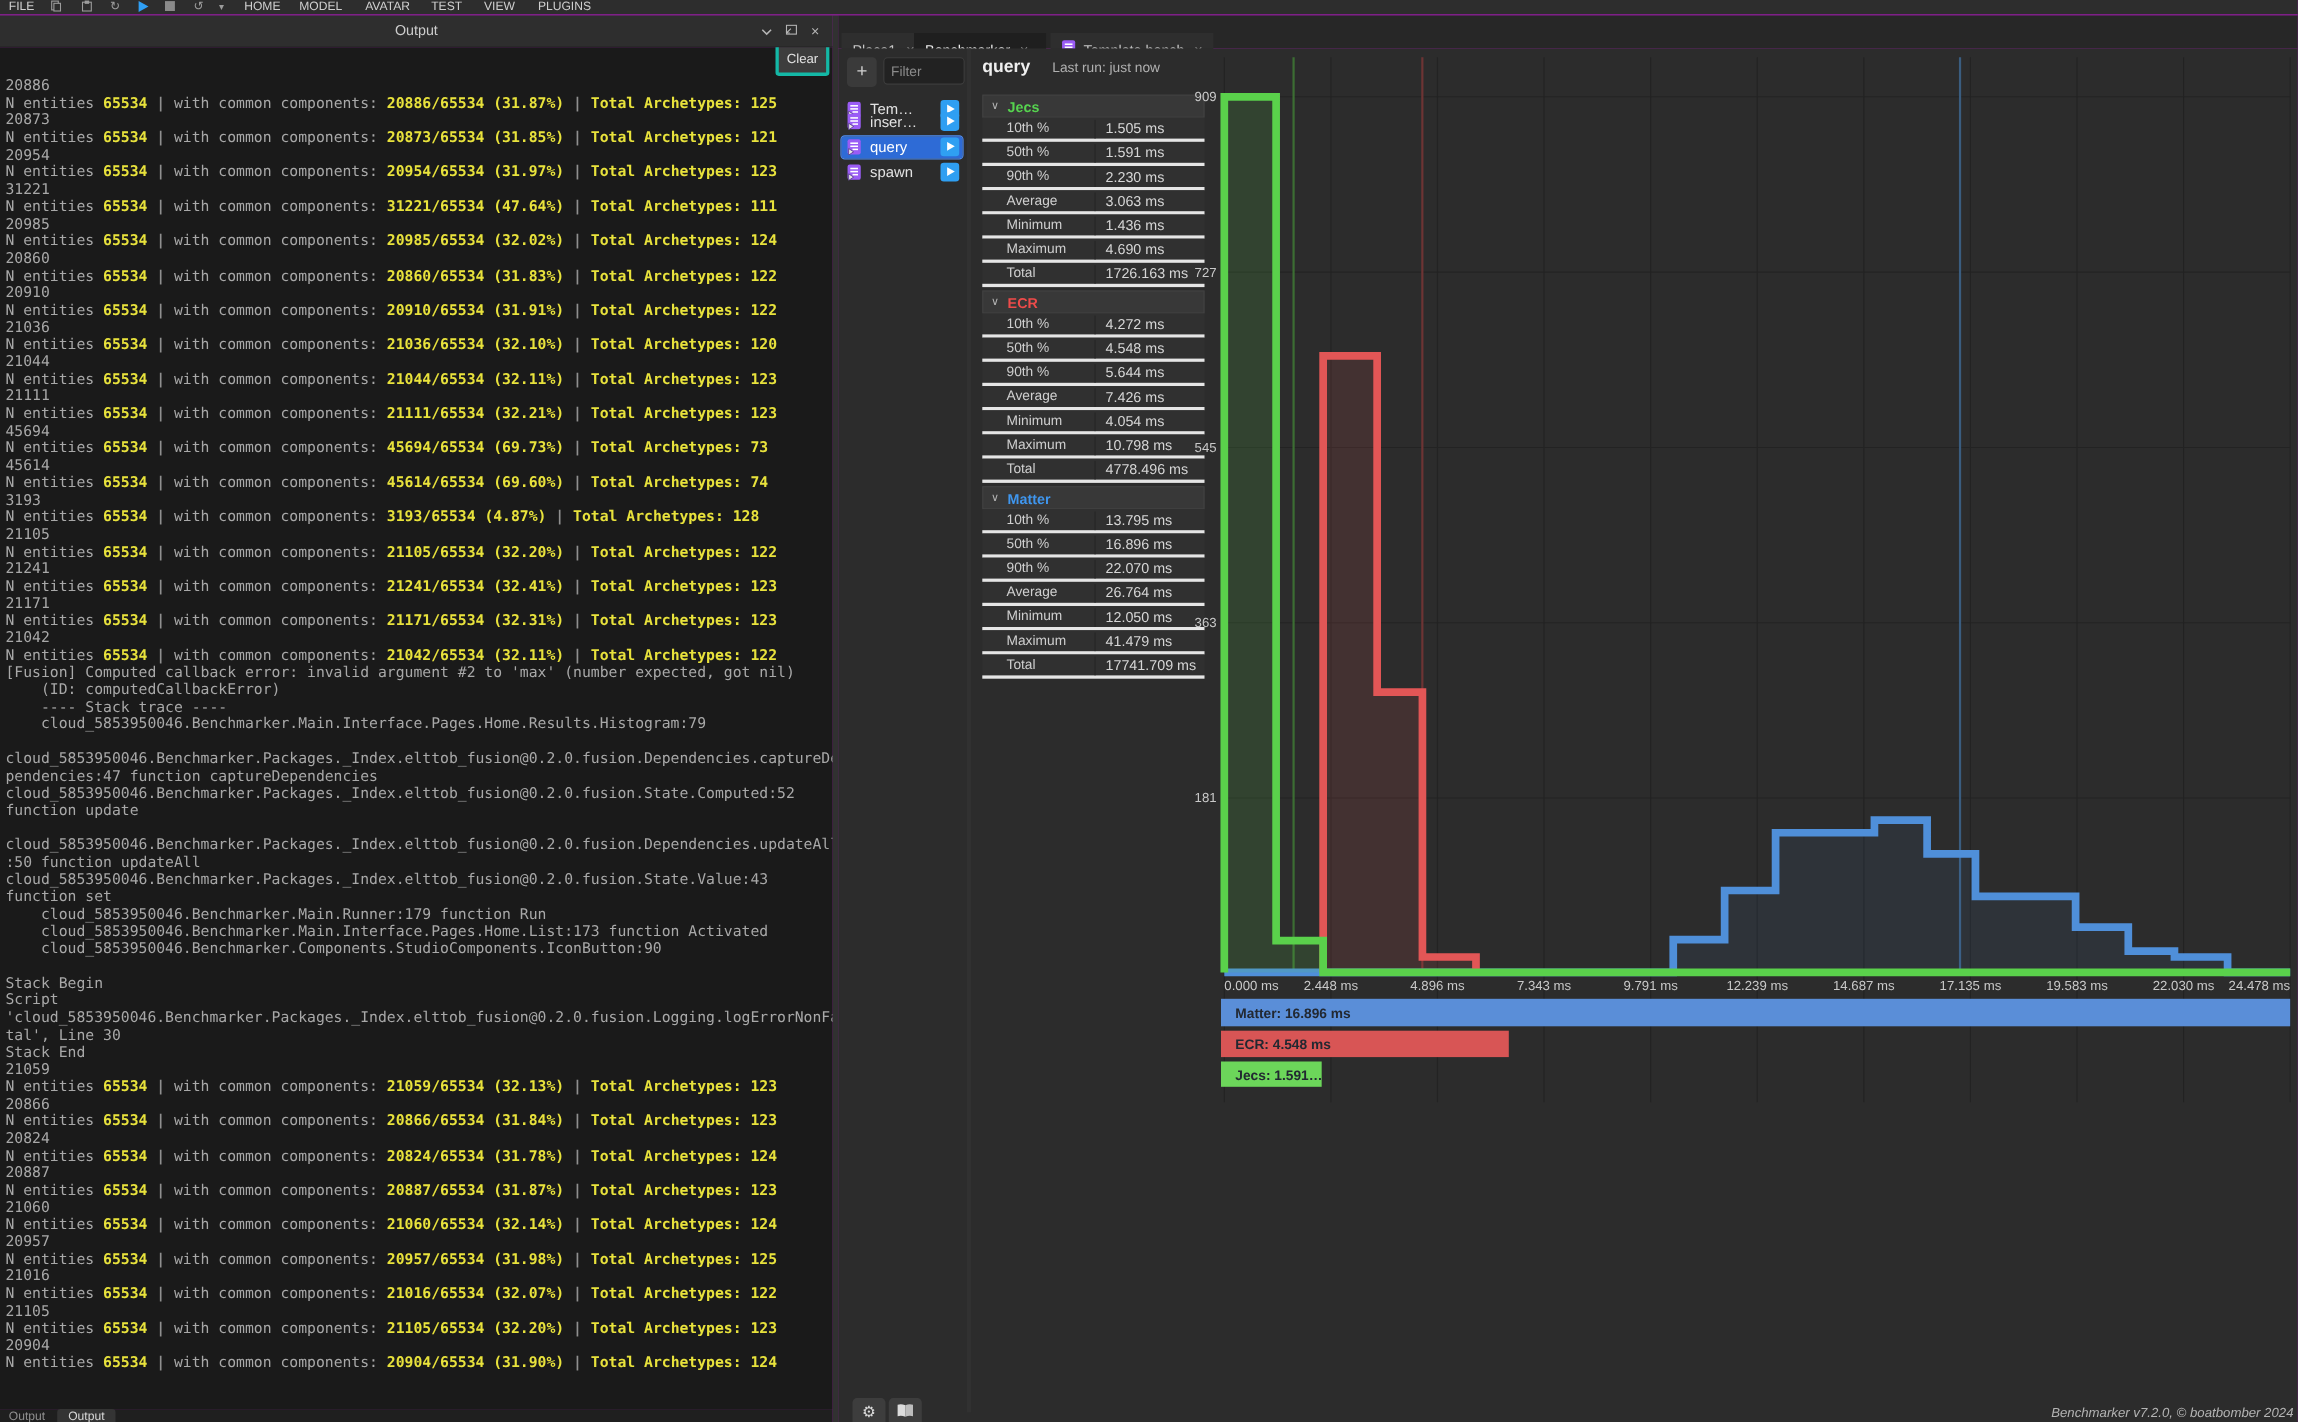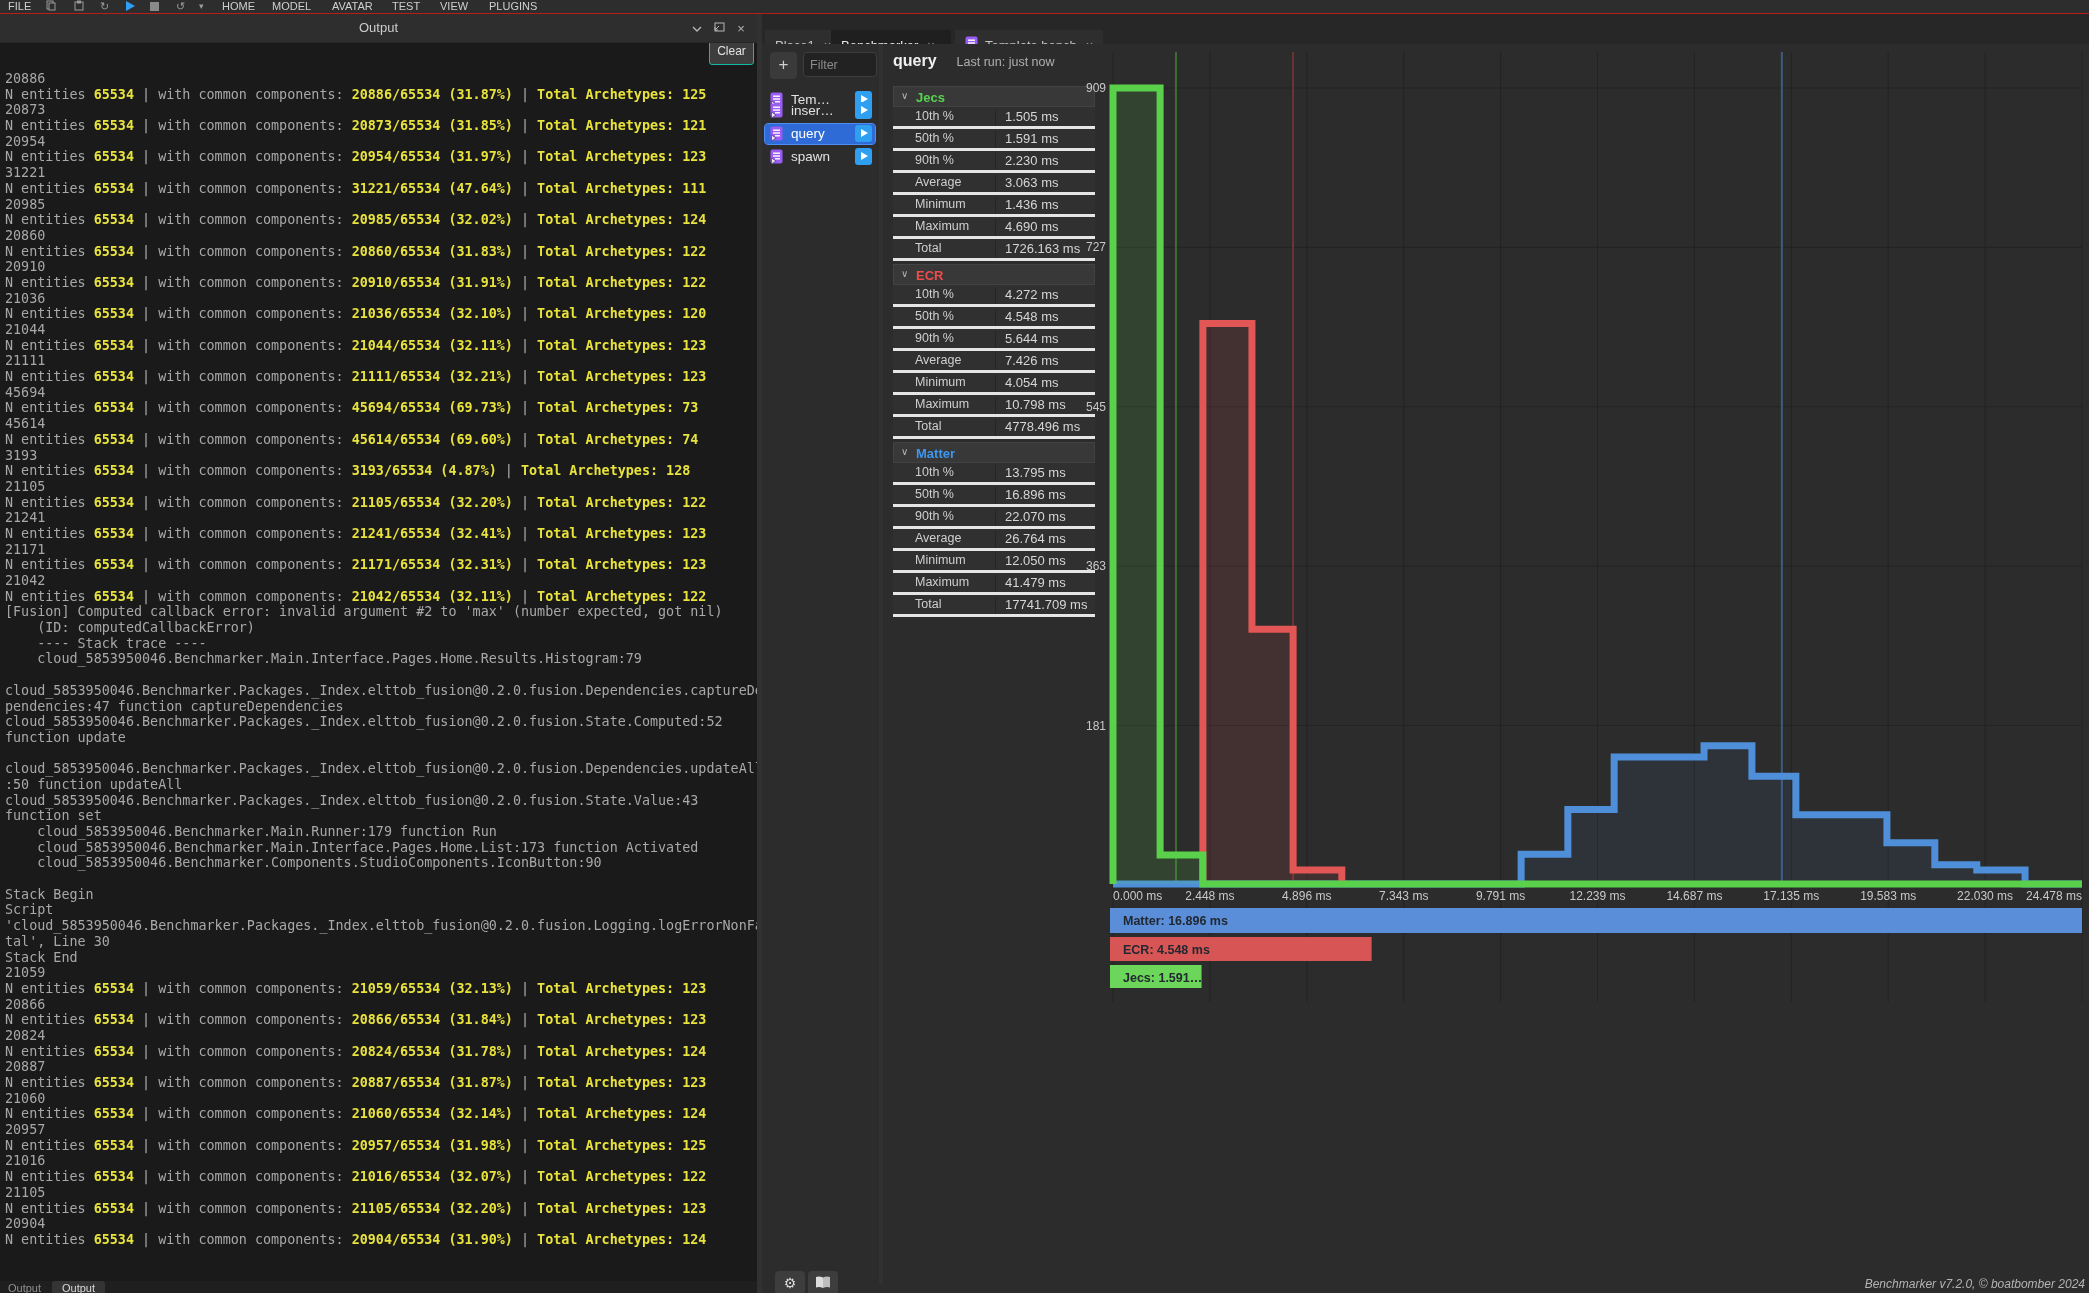--- a/index.html
+++ b/index.html
@@ -1,29 +1,29 @@
 <!DOCTYPE html>
 <html><head>
 <meta charset="utf-8">
 <style>
   html,body{margin:0;padding:0;background:#1b1b1b;}
-  #root{position:relative;width:2089px;height:1293px;background:#b91c1c;overflow:hidden;
+  #root{position:relative;width:2089px;height:1293px;background:#a21caf;overflow:hidden;
         font-family:"Liberation Sans",sans-serif;-webkit-font-smoothing:antialiased;}
   .abs{position:absolute;}
   
   #toolbar{left:0;top:0;width:2089px;height:13px;background:#2d2d2d;color:#cfcfcf;font-size:11px;}
   #toolbar .titem{position:absolute;top:0;height:13px;line-height:12px;white-space:nowrap;}
   .play-tri{width:0;height:0;border-left:9px solid #2f9ff5;border-top:5px solid transparent;border-bottom:5px solid transparent;display:inline-block;}
   .stop-sq{width:9px;height:9px;background:#8a8a8a;display:inline-block;}
   
   #out-title{left:0;top:14px;width:757px;height:28px;background:#2e2e2e;border-bottom:1px solid #272727;}
   #out-title .t{position:absolute;left:0;right:0;top:6px;text-align:center;color:#cccccc;font-size:13px;}
   .tbico{position:absolute;top:7px;width:16px;height:16px;color:#b5b5b5;font-size:13px;text-align:center;line-height:15px;}
   #console{left:0;top:43px;width:757px;height:1238px;background:#1a1a1a;overflow:hidden;}
-  #clear-btn{position:absolute;right:3px;top:-4px;width:43px;height:24px;background:#3d3d3d;border:1px solid #14b8a6;border-radius:3px;
+  #clear-btn{position:absolute;right:3px;top:-4px;width:43px;height:24px;background:#3d3d3d;border:3px solid #14b8a6;border-radius:3px;
              color:#e2e2e2;font-size:12px;text-align:center;line-height:23px;}
   #log{position:absolute;left:5px;top:28px;font-family:"DejaVu Sans Mono",monospace;font-size:13.4px;line-height:15.7px;
        color:#a8a8a8;white-space:pre;}
   #log .ln{height:15.7px;}
   #log .y{color:#e8e23c;font-weight:bold;}
   #log .pp{color:#8f8f8f;font-weight:bold;}
   #out-bottom{left:0;top:1281px;width:757px;height:12px;background:#1f1f1f;}
   #out-bottom .bt0{position:absolute;left:8px;top:1px;font-size:11px;color:#8f8f8f;}
   #out-bottom .bt1{position:absolute;left:52px;top:0;height:12px;padding:1px 10px 0 10px;background:#343434;border-radius:3px 3px 0 0;font-size:11px;color:#d8d8d8;}
   

